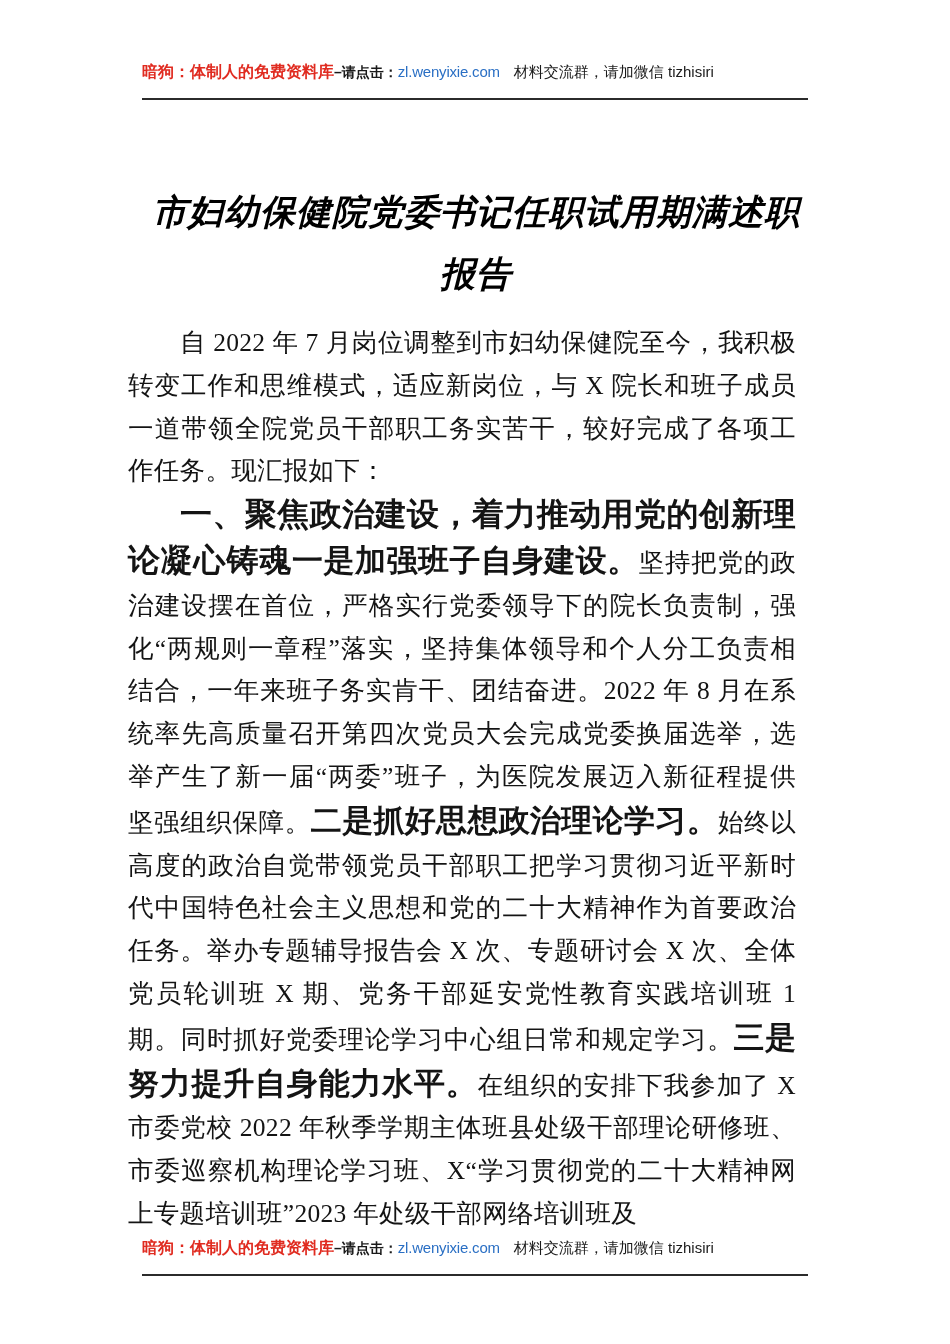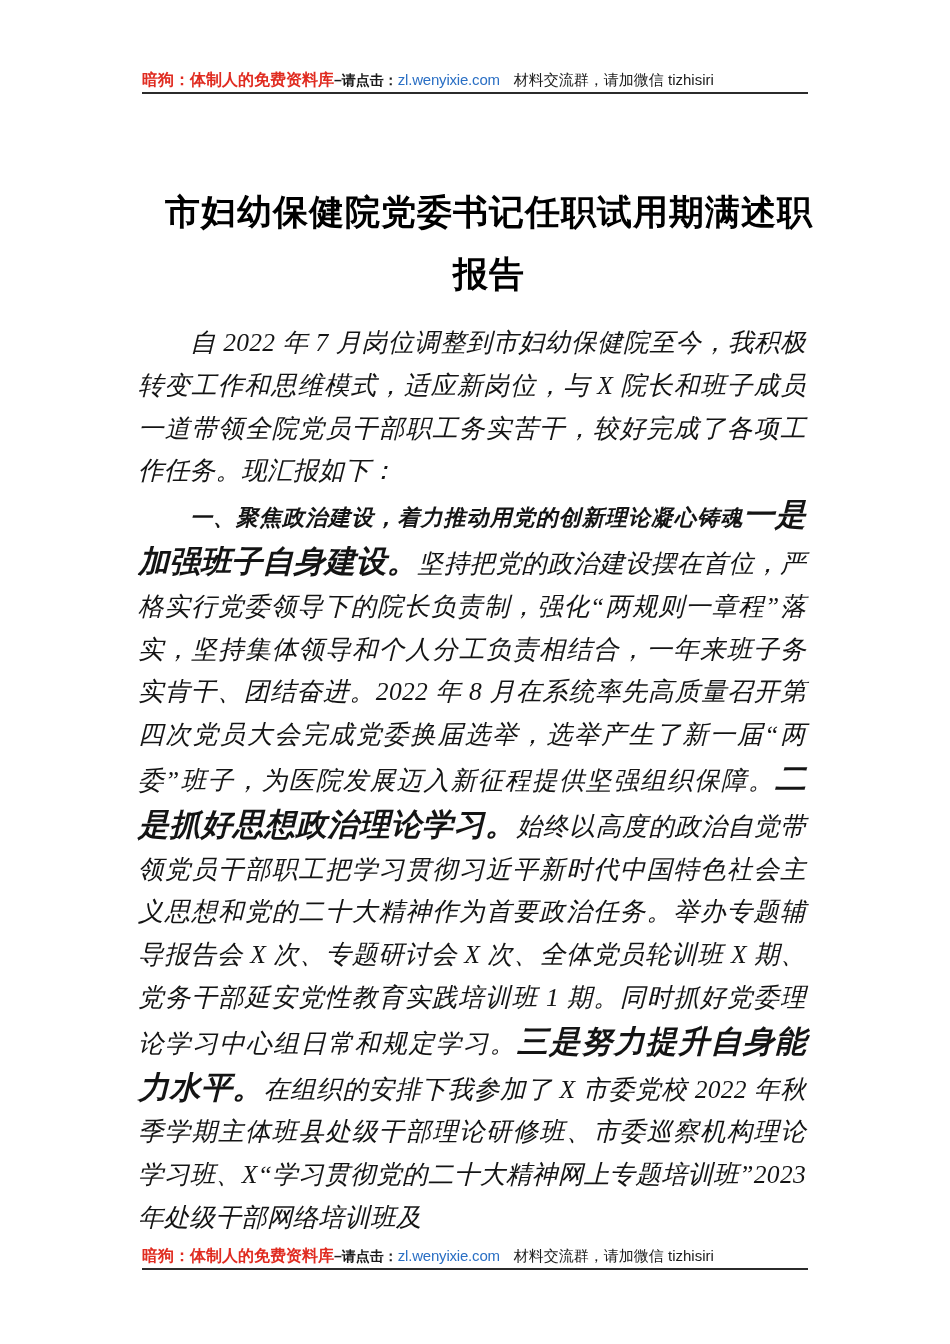--- a/index.html
+++ b/index.html
@@ -23,27 +23,26 @@
     overflow: hidden;
   }
 
   
   .watermark {
     position: absolute;
     left: 142px;
     width: 666px;
     box-sizing: border-box;
     border-bottom: 2.5px solid #2b2b2b;
-    padding-bottom: 2px;
+    padding-bottom: 16px;
     white-space: nowrap;
     font-family: "Liberation Sans", "DejaVu Sans", sans-serif;
     font-size: 14.5px;
     line-height: 20px;
     letter-spacing: 0px;
-    margin-top: 8px;
   }
   .watermark.header { top: 62px; }
   .watermark.footer { top: 1238px; }
 
   .wm-red {
     color: #e02b20;
     font-weight: bold;
     font-size: 16px;
   }
   .wm-dash {
@@ -59,38 +58,38 @@
   .wm-tail {
     color: #1a1a1a;
     font-size: 15px;
     margin-left: 14px;
   }
 
   
   .doc-title {
     position: absolute;
     top: 158px;
-    left: 164px;
+    left: 151px;
     width: 650px;
     text-align: center;
     font-family: "DejaVu Serif", "Liberation Serif", serif;
     font-weight: bold;
     font-size: 35px;
     line-height: 62px;
     letter-spacing: 1px;
     color: #000000;
+    font-style: italic;
   }
 
   
   .body-area {
     position: absolute;
     top: 322px;
-    left: 138px;
+    left: 128px;
     width: 668px;
-    font-style: italic;
   }
   p.para {
     margin: 0;
     text-align: justify;
     text-align-last: left;
     text-justify: inter-character;
     font-family: "Liberation Serif", "DejaVu Serif", serif;
     font-size: 25.5px;
     line-height: 42.8px;
     letter-spacing: 0.3px;
@@ -101,21 +100,21 @@
   p.para + p.para { margin-top: 0px; }
   p.para b, p.para .bold {
     font-weight: bold;
     font-family: "DejaVu Sans", "Liberation Sans", sans-serif;
     font-size: 31px;
     letter-spacing: 0px;
   }
   .heading-run {
     font-weight: bold;
     font-family: "DejaVu Sans", "Liberation Sans", sans-serif;
-    font-size: 22px;
+    font-size: 32px;
   }
 </style>
 </head>
 <body>
 
 <div class="page">
 
   <div class="watermark header">
     <span class="wm-red">暗狗：体制人的免费资料库</span><span class="wm-dash">–请点击：</span><span class="wm-link">zl.wenyixie.com</span><span class="wm-tail">材料交流群，请加微信 tizhisiri</span>
   </div>

